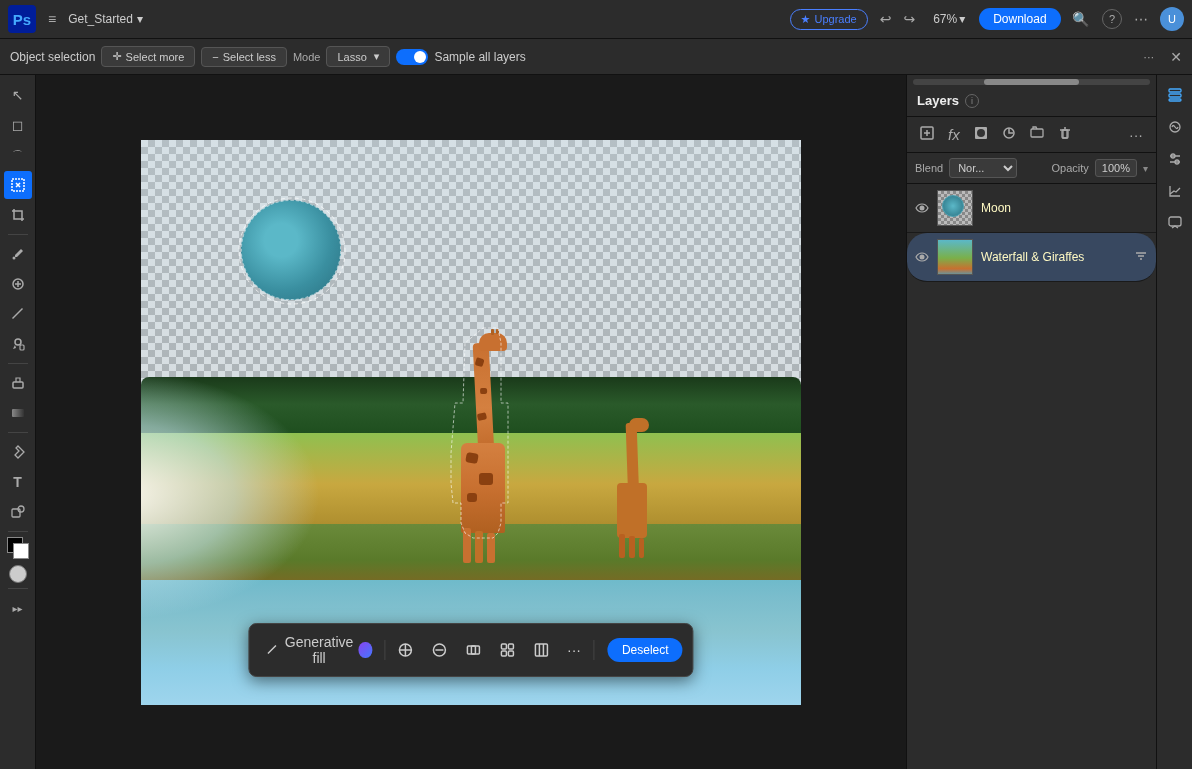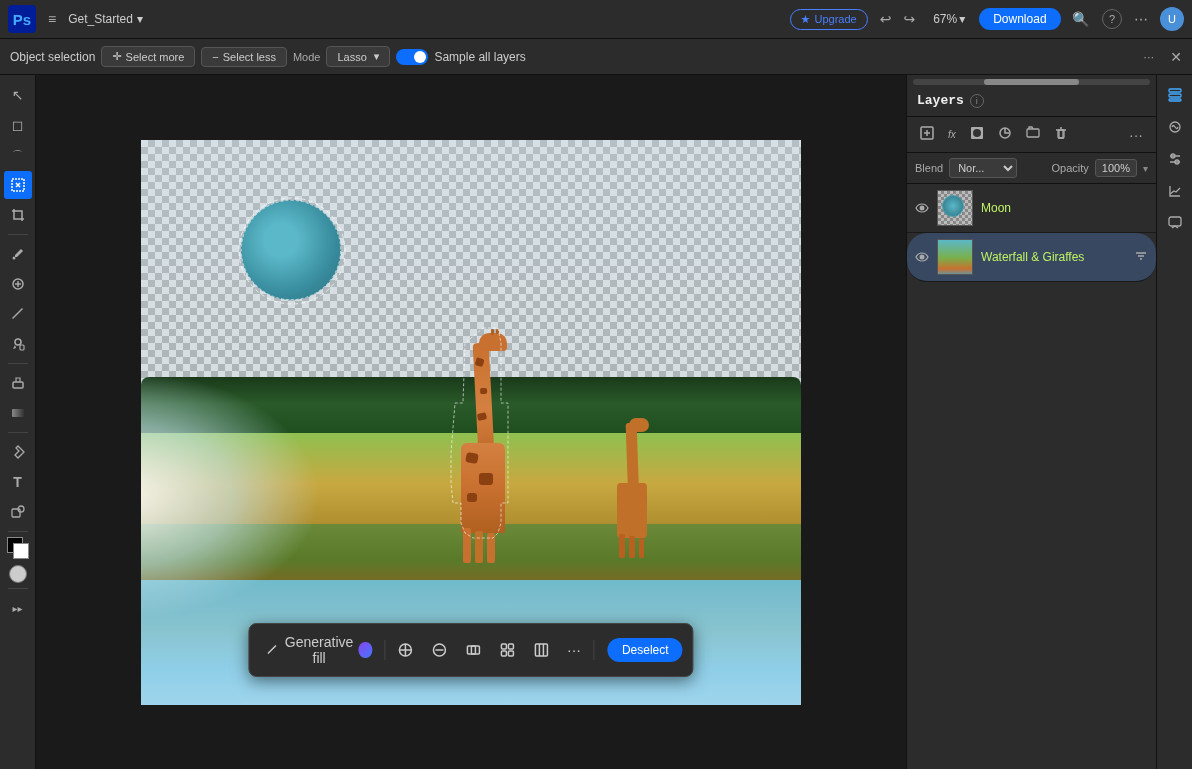--- a/index.html
+++ b/index.html
@@ -313,21 +313,21 @@
     .panel-icon-btn.active { color: #4af; }
 
     
     .layers-header {
       display: flex;
       align-items: center;
       padding: 8px 10px;
       border-bottom: 1px solid #111;
       gap: 6px;
     }
-    .layers-title { font-size: 13px; color: #eee; font-weight: 600; font-family: Liberation Mono, monospace; }
+    .layers-title { font-size: 13px; color: #eee; font-weight: 600; }
 
     .layers-toolbar {
       display: flex;
       align-items: center;
       padding: 6px 8px;
       gap: 4px;
       border-bottom: 1px solid #111;
     }
     .layer-tool-btn {
       background: none; border: none;
@@ -401,21 +401,21 @@
       position: absolute; top: 4px; left: 4px;
       width: 22px; height: 22px;
       border-radius: 50%;
       background: radial-gradient(circle, #5bb8c8, #2a7080);
       border: 1px solid #4a9fb0;
     }
     .layer-thumb-giraffe {
       width: 36px; height: 36px;
       background: linear-gradient(180deg, #5bb8c8 0%, #7ab04a 50%, #c87030 80%, #4a9fbf 100%);
     }
-    .layer-name { color: #bef264; font-size: 12px; flex: 1; }
+    .layer-name { color: #fef9c3; font-size: 12px; flex: 1; }
     .layer-settings { color: #888; font-size: 14px; cursor: pointer; }
 
     
     .scrollbar-container {
       padding: 4px 8px;
     }
     .scrollbar-track {
       width: 100%;
       height: 6px;
       background: #444;
@@ -702,21 +702,21 @@
       <span style="color:#888; font-size:12px; border:1px solid #666; border-radius:50%; width:14px; height:14px; display:flex;align-items:center;justify-content:center; font-size:9px;">i</span>
     </div>
 
     <div class="layers-toolbar">
       <button class="layer-tool-btn">
         <svg width="14" height="14" viewBox="0 0 14 14" fill="none" stroke="#aaa" stroke-width="1.5">
           <rect x="1" y="1" width="12" height="12" rx="1"></rect>
           <path d="M7 4 L7 10 M4 7 L10 7"></path>
         </svg>
       </button>
-      <button class="layer-tool-btn" style="font-style:italic; font-size:10px; color:#aaa;">fx</button>
+      <button class="layer-tool-btn" style="font-style:italic; font-size:15px; color:#aaa;">fx</button>
       <button class="layer-tool-btn">
         <svg width="14" height="14" viewBox="0 0 14 14" fill="none">
           <rect x="1" y="1" width="12" height="12" rx="1" fill="#aaa"></rect>
           <circle cx="7" cy="7" r="4" fill="#333"></circle>
         </svg>
       </button>
       <button class="layer-tool-btn">
         <svg width="14" height="14" viewBox="0 0 14 14" fill="none" stroke="#aaa" stroke-width="1.5">
           <circle cx="7" cy="7" r="5"></circle>
           <path d="M7 2 L7 7 L11 7"></path>

